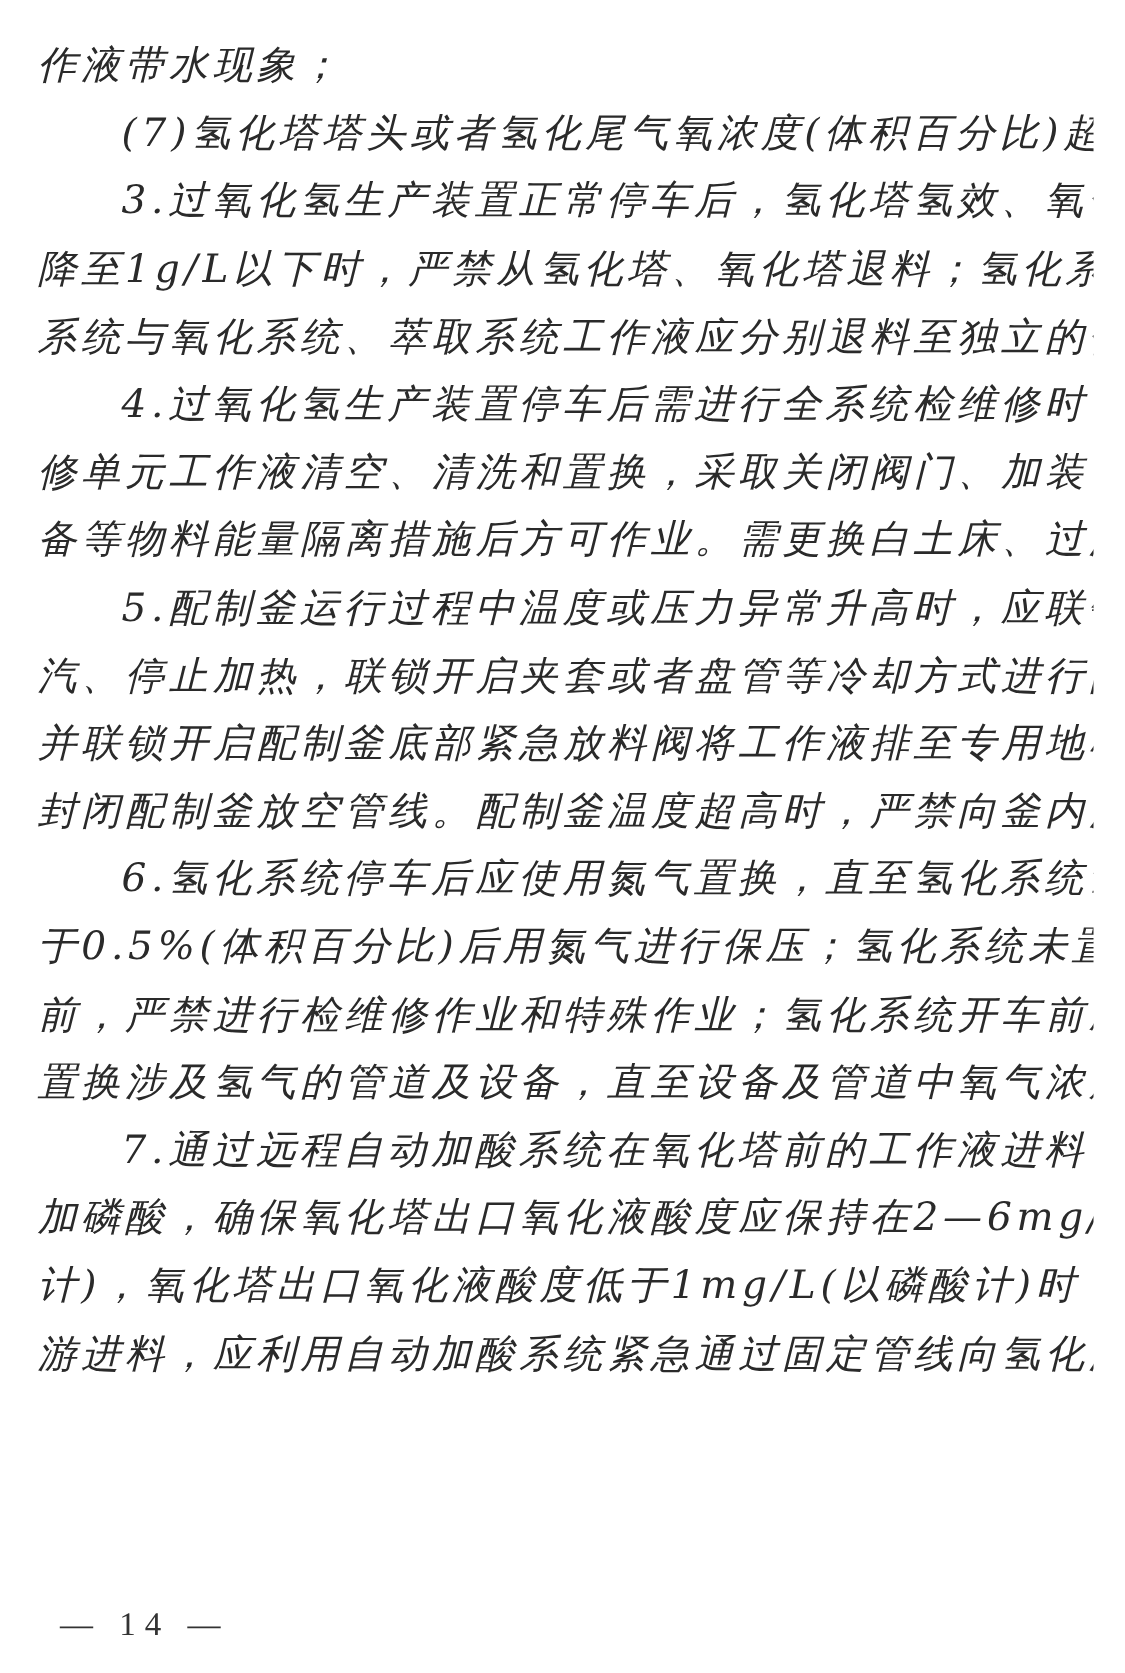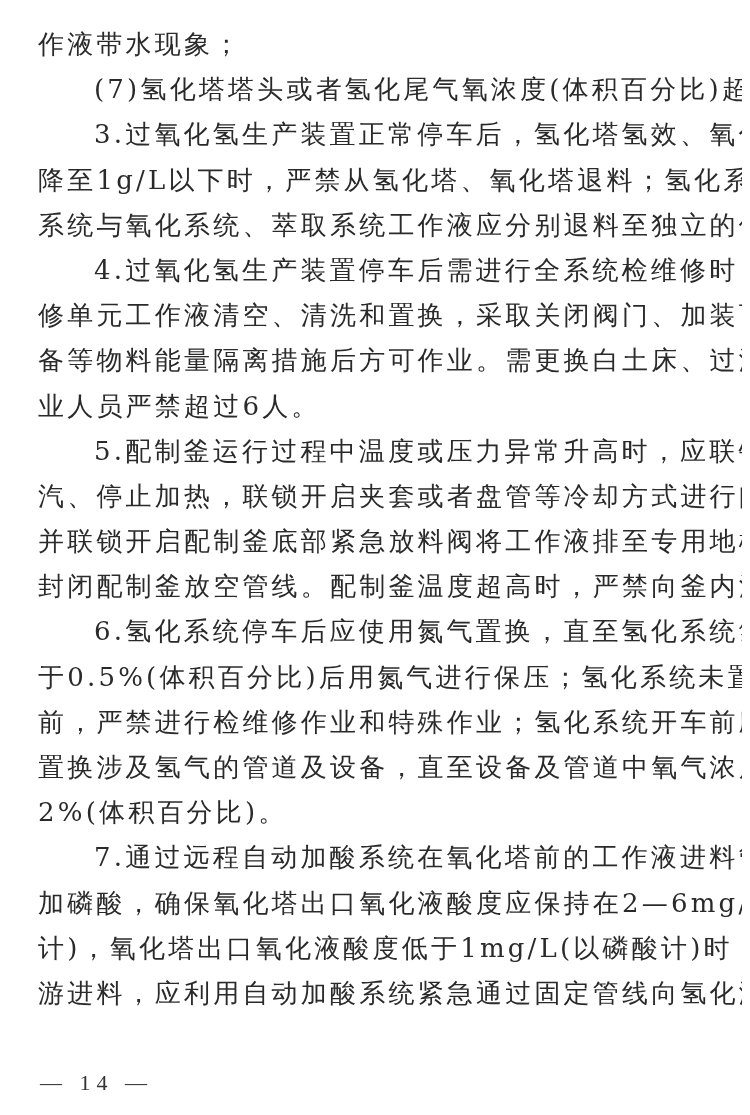--- a/index.html
+++ b/index.html
@@ -10,23 +10,24 @@
   body {
     width: 750px;
     height: 1115px;
     position: relative;
     overflow: hidden;
     font-family: "DejaVu Serif", "Liberation Serif", serif;
     color: #2a2a2a;
   }
   .page {
     position: absolute;
-    left: 38px;
+    left: 25px;
     top: 22px;
     width: 704px;
+    font-style: italic;
   }
   .line {
     height: 45.2px;
     line-height: 45.2px;
     font-size: 26px;
     white-space: nowrap;
     letter-spacing: 3.2px;
     text-align: justify;
     text-align-last: justify;
     overflow: hidden;
@@ -52,29 +53,27 @@
 
 <div class="page">
   <div class="line last">作液带水现象；</div>
   <div class="line indent">(7)氢化塔塔头或者氢化尾气氧浓度(体积百分比)超过2%。</div>
   <div class="line indent">3.过氧化氢生产装置正常停车后，氢化塔氢效、氧化塔氧效未</div>
   <div class="line">降至1g/L以下时，严禁从氢化塔、氧化塔退料；氢化系统、后处理</div>
   <div class="line">系统与氧化系统、萃取系统工作液应分别退料至独立的储槽。</div>
   <div class="line indent">4.过氧化氢生产装置停车后需进行全系统检维修时，应将检</div>
   <div class="line">修单元工作液清空、清洗和置换，采取关闭阀门、加装盲板、切换设</div>
   <div class="line">备等物料能量隔离措施后方可作业。需更换白土床、过滤器的，作</div>
-  <div class="line last">业人员严禁超过6人。</div>
   <div class="line indent">5.配制釜运行过程中温度或压力异常升高时，应联锁切断蒸</div>
   <div class="line">汽、停止加热，联锁开启夹套或者盘管等冷却方式进行间接冷却，</div>
   <div class="line">并联锁开启配制釜底部紧急放料阀将工作液排至专用地槽，严禁</div>
   <div class="line">封闭配制釜放空管线。配制釜温度超高时，严禁向釜内注水降温，</div>
   <div class="line indent">6.氢化系统停车后应使用氮气置换，直至氢化系统氢含量低</div>
   <div class="line">于0.5%(体积百分比)后用氮气进行保压；氢化系统未置换合格</div>
   <div class="line">前，严禁进行检维修作业和特殊作业；氢化系统开车前应采用氮气</div>
   <div class="line">置换涉及氢气的管道及设备，直至设备及管道中氧气浓度小于</div>
-  <div class="line last">2%(体积百分比)。</div>
   <div class="line indent">7.通过远程自动加酸系统在氧化塔前的工作液进料管线上添</div>
   <div class="line">加磷酸，确保氧化塔出口氧化液酸度应保持在2—6mg/L(以磷酸</div>
   <div class="line">计)，氧化塔出口氧化液酸度低于1mg/L(以磷酸计)时，应停止上下</div>
   <div class="line">游进料，应利用自动加酸系统紧急通过固定管线向氢化液储槽、氧</div>
 </div>
 
 <div class="page-number">— 14 —</div>
 
 </body></html>

